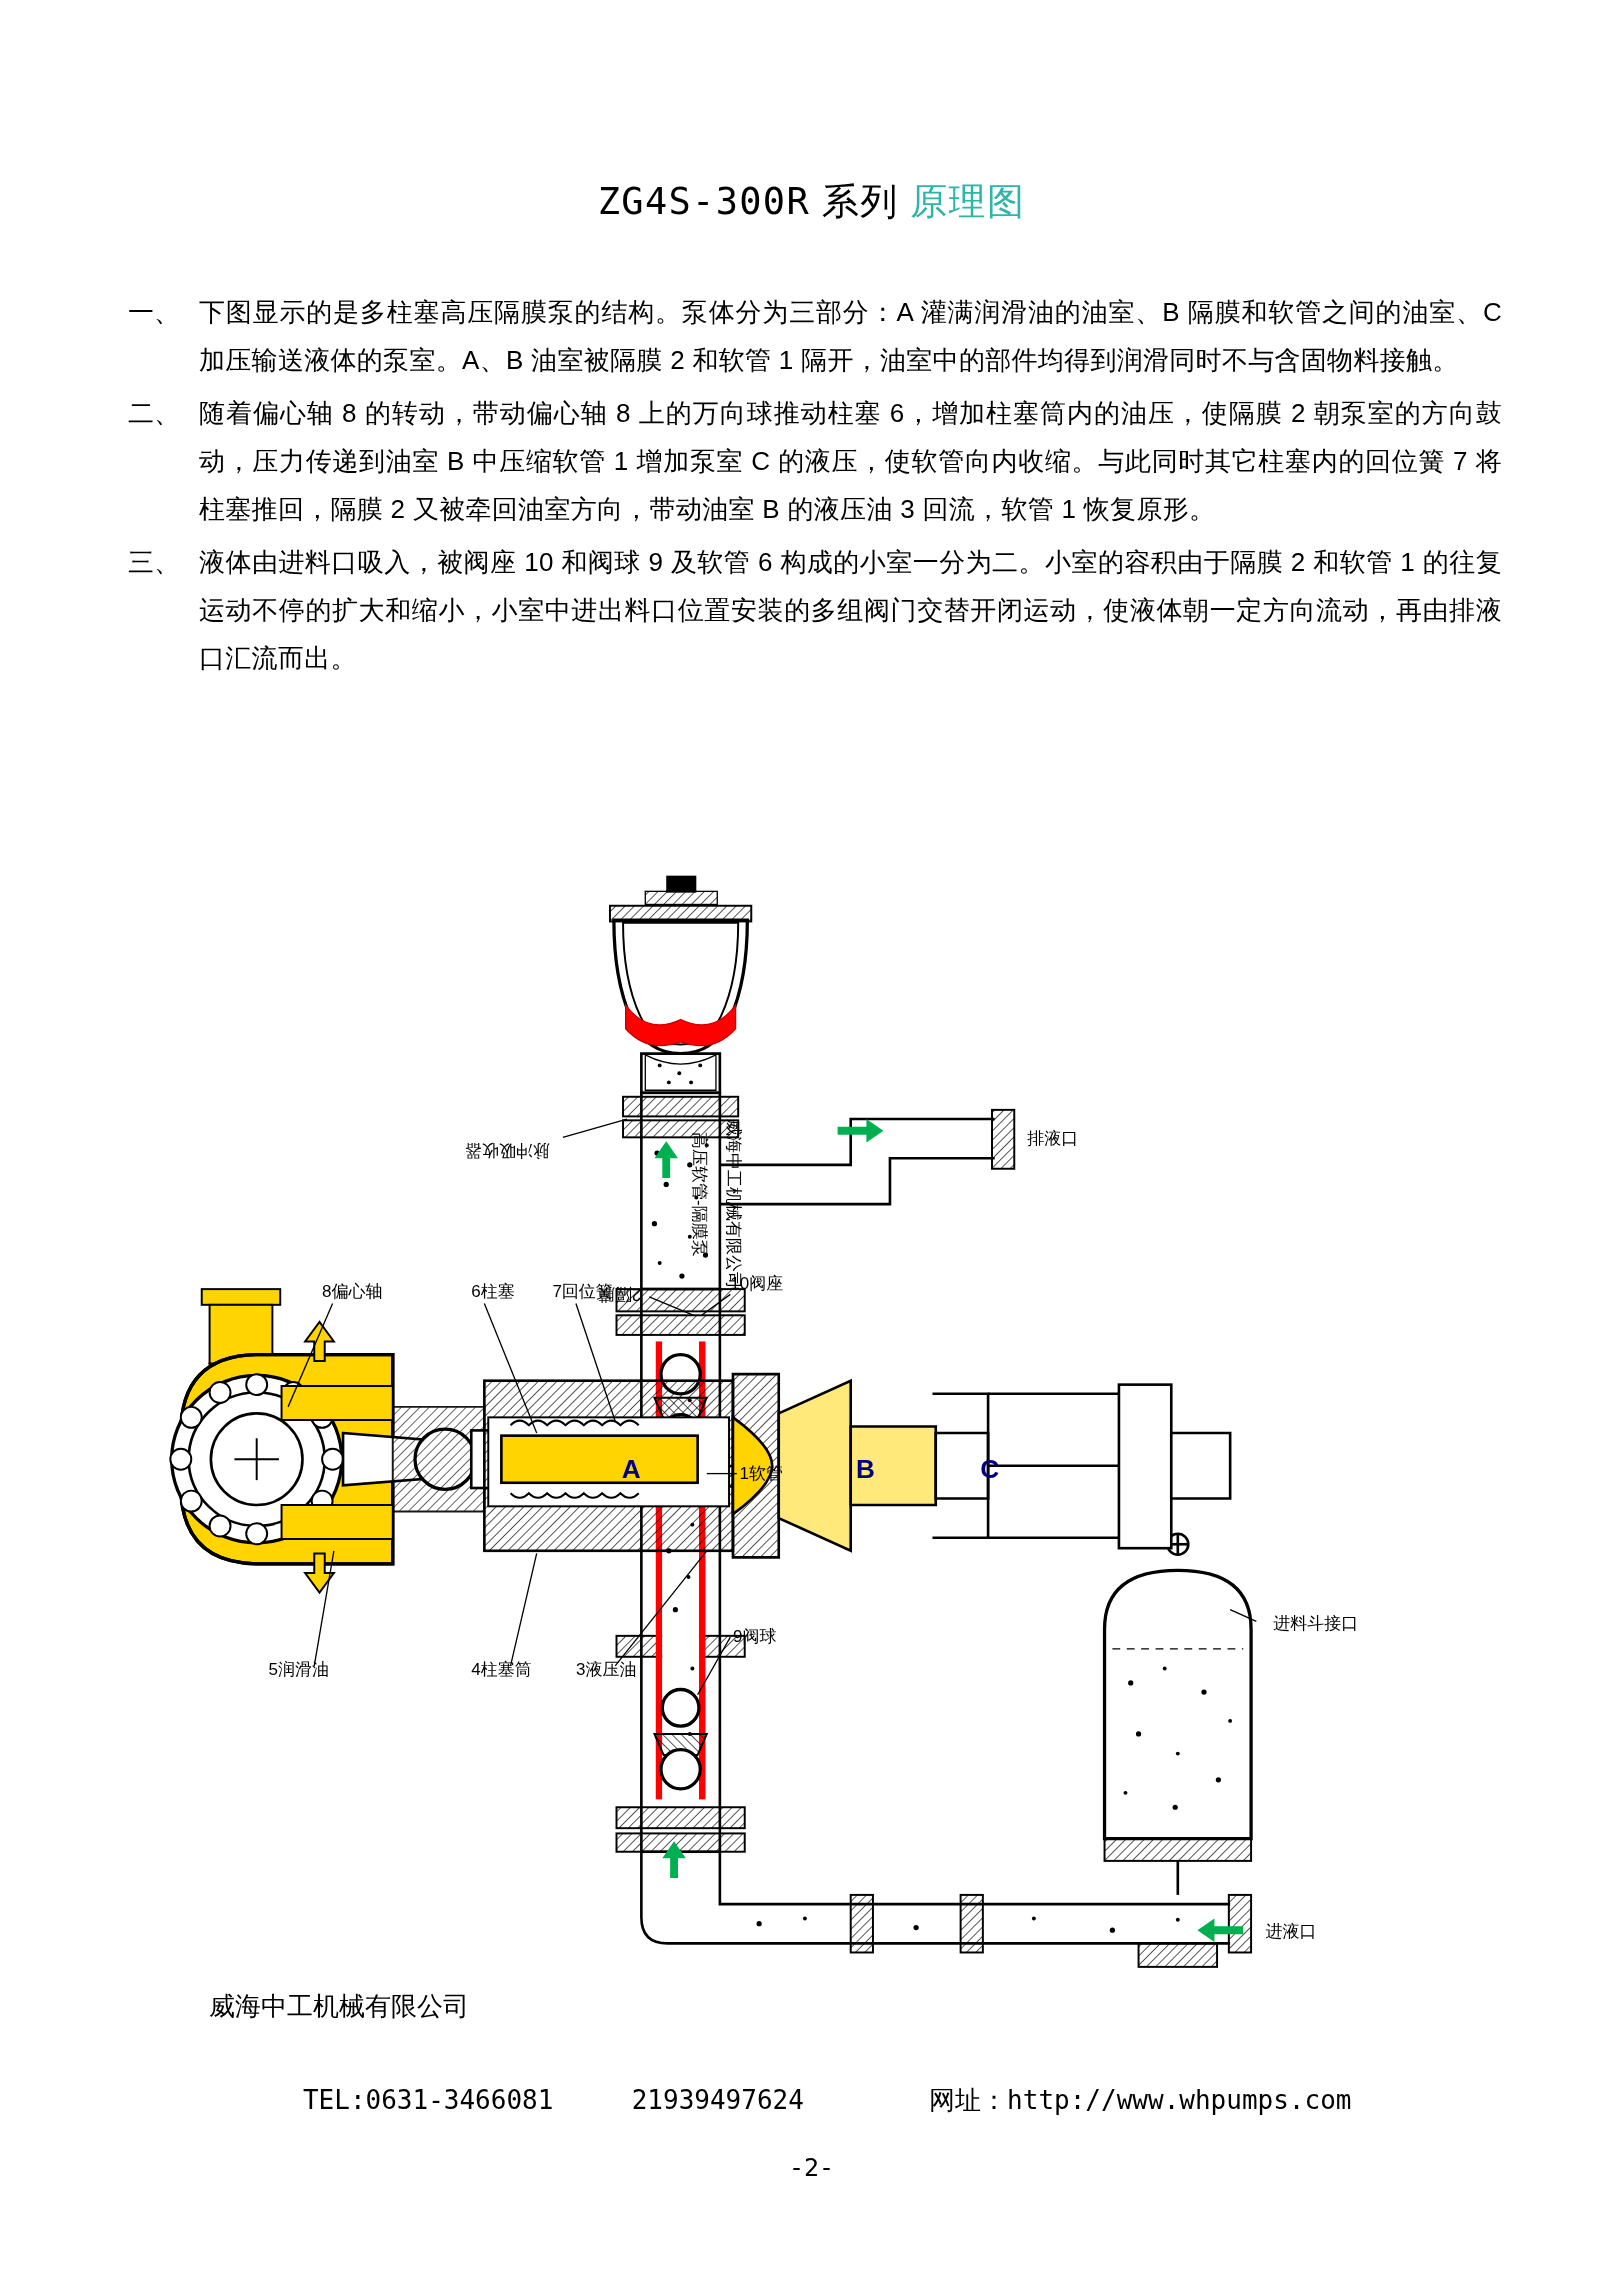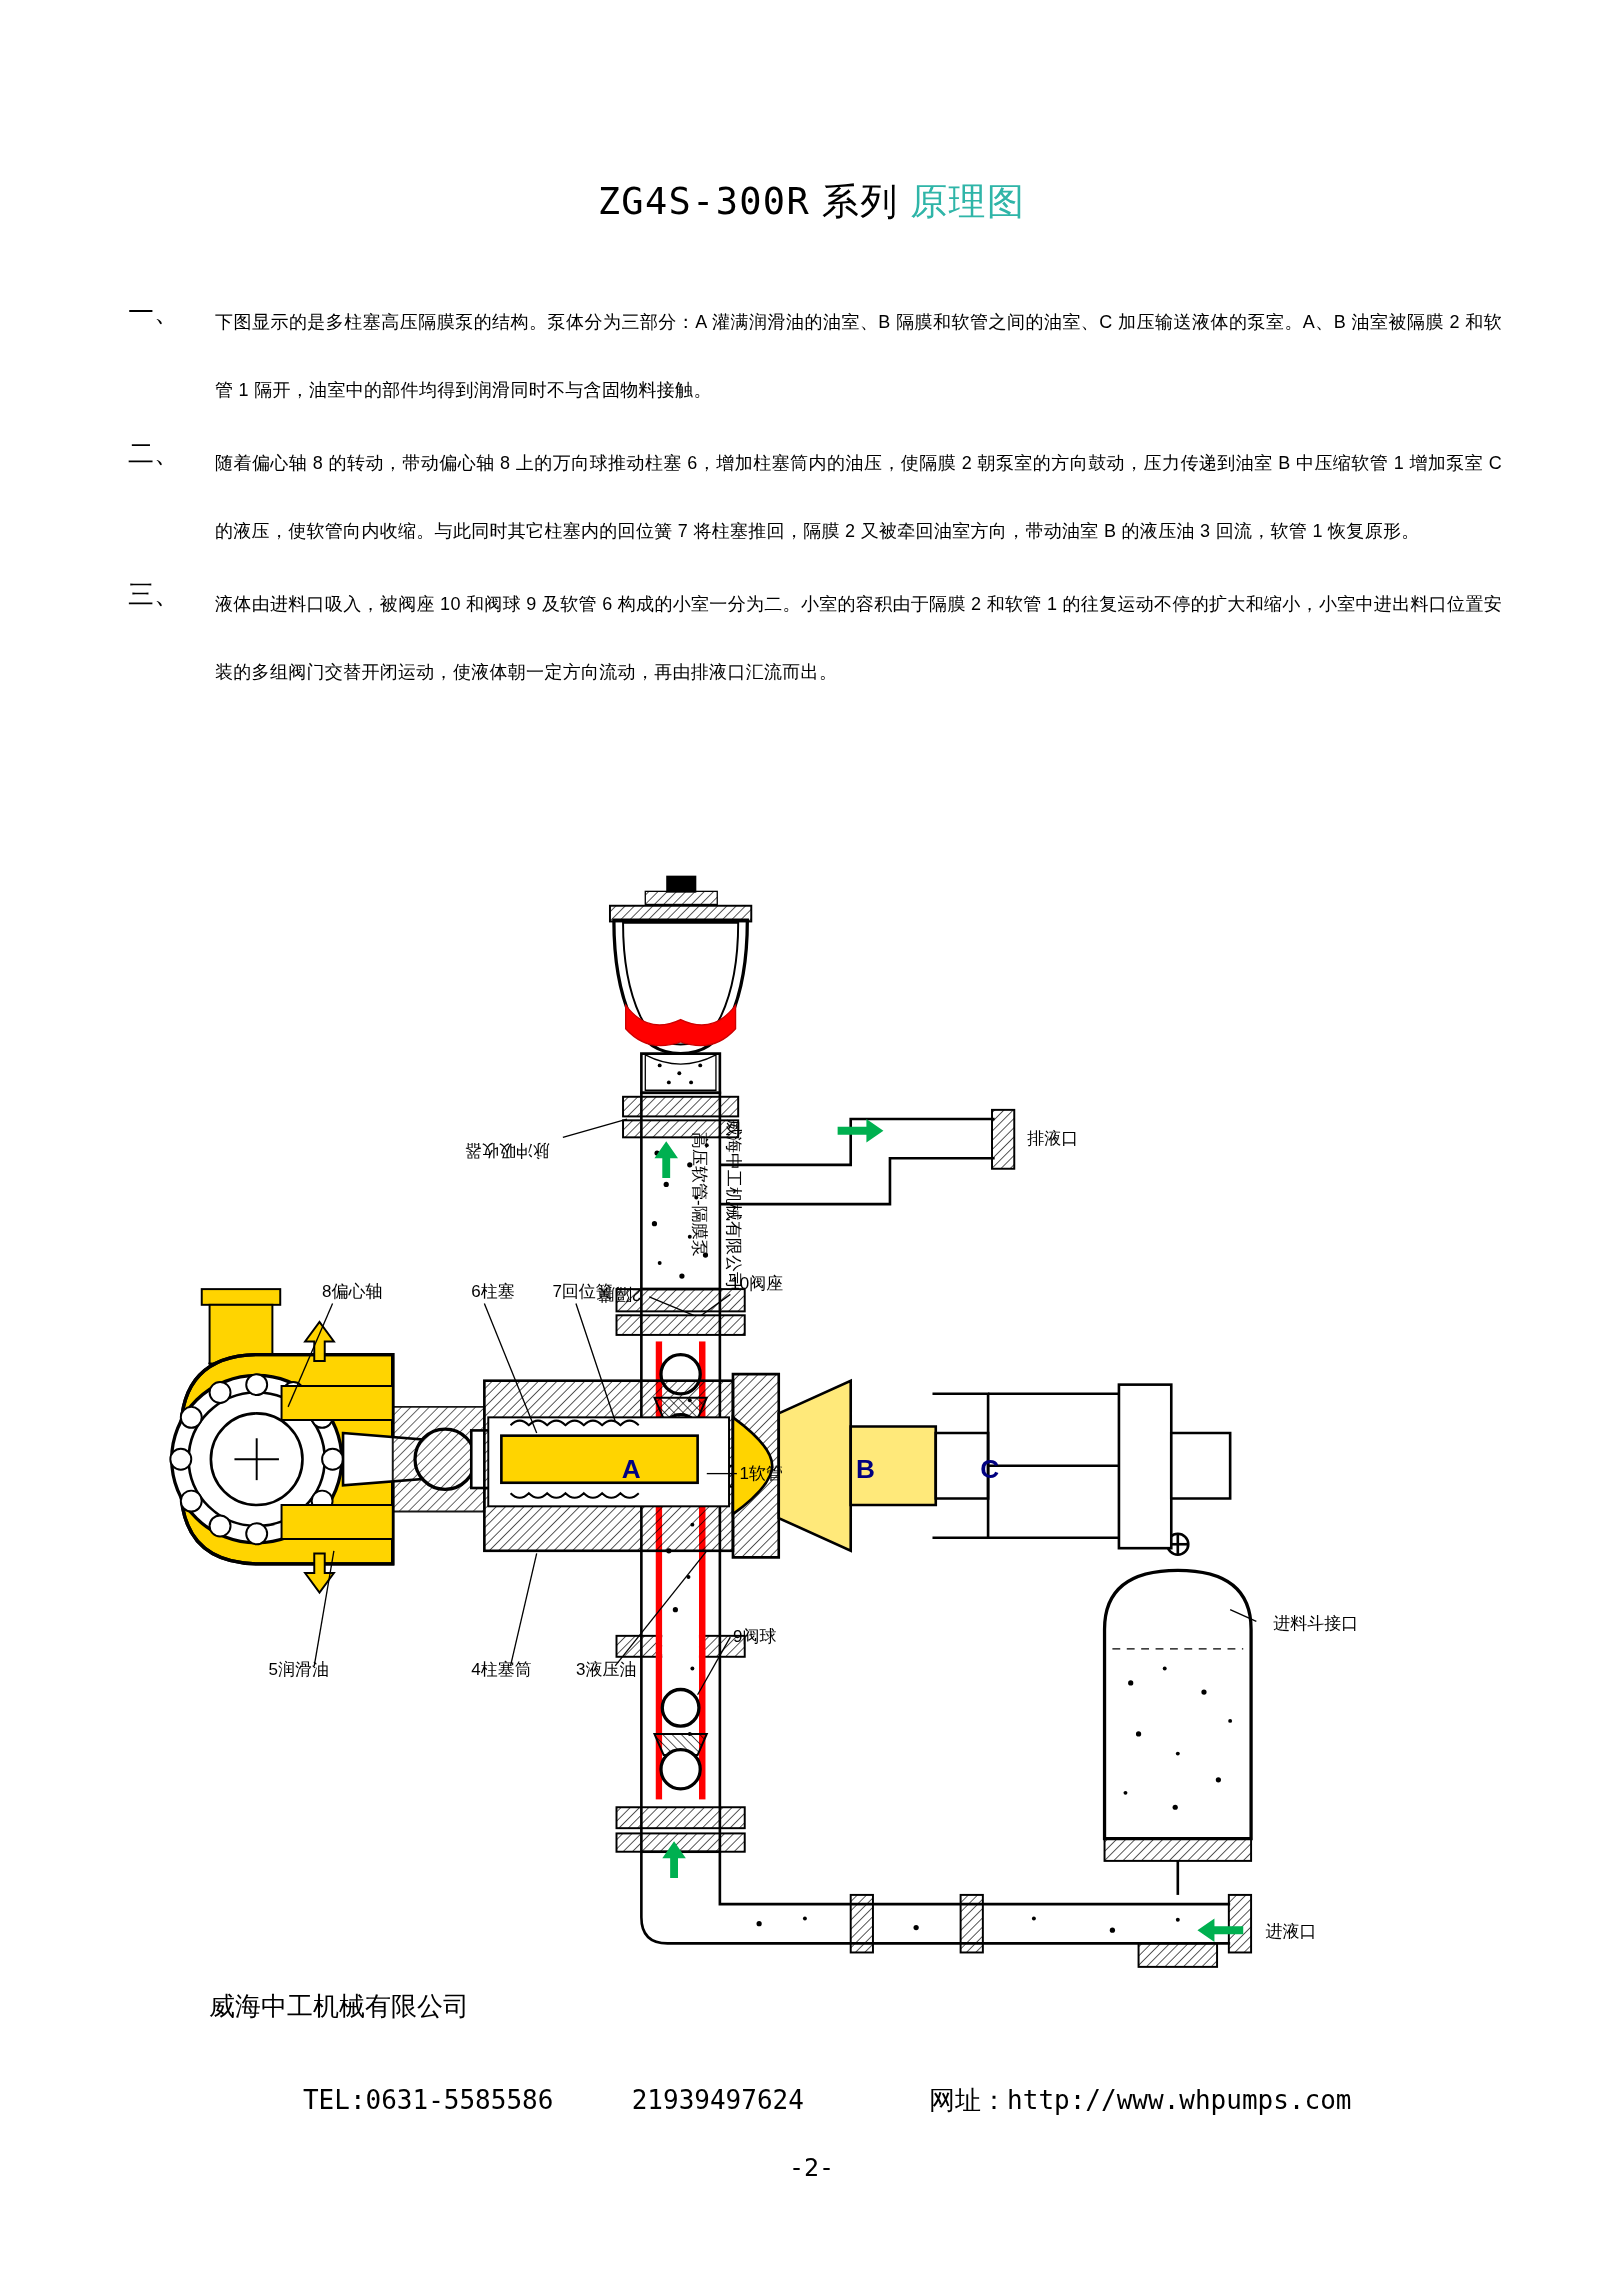--- a/index.html
+++ b/index.html
@@ -59,25 +59,24 @@
     margin-bottom: 5.2px;
   }
   .para-num {
     flex: 0 0 auto;
     width: 71px;
     font-size: 26px;
     line-height: 48px;
   }
   .para-body {
     flex: 1 1 auto;
-    font-size: 18px;
-    line-height: 68px;
+    font-size: 26px;
+    line-height: 48px;
     text-align: justify;
     letter-spacing: 0.3px;
-    margin-left: 16px;
   }
   
   .figure {
     position: absolute;
     left: 118px;
     top: 857px;
     width: 1400px;
     height: 1139px;
   }
   .figure svg { display: block; }
@@ -391,19 +390,19 @@
 
         <text class="lbl" x="700" y="1250">3液压油</text>
         <line x1="760" y1="1236" x2="900" y2="1060" stroke="#000" stroke-width="2"></line>
       </g>
     </svg>
   </div>
 
   <div class="footer">
     <div class="footer-company">威海中工机械有限公司</div>
     <div class="footer-contact">
-      <span>TEL:</span><span>0631-5585586</span><span>&nbsp;&nbsp;&nbsp;&nbsp;&nbsp;</span><span>21939497624</span><span>&nbsp;&nbsp;&nbsp;&nbsp;&nbsp;&nbsp;&nbsp;&nbsp;</span><span class="cn">网址：</span><span>http://www.whpumps.com</span>
+      <span>TEL:</span><span>0631-3466081</span><span>&nbsp;&nbsp;&nbsp;&nbsp;&nbsp;</span><span>21939497624</span><span>&nbsp;&nbsp;&nbsp;&nbsp;&nbsp;&nbsp;&nbsp;&nbsp;</span><span class="cn">网址：</span><span>http://www.whpumps.com</span>
     </div>
   </div>
 
   <div class="page-number">-2-</div>
 </div>
 
 
 </body></html>

